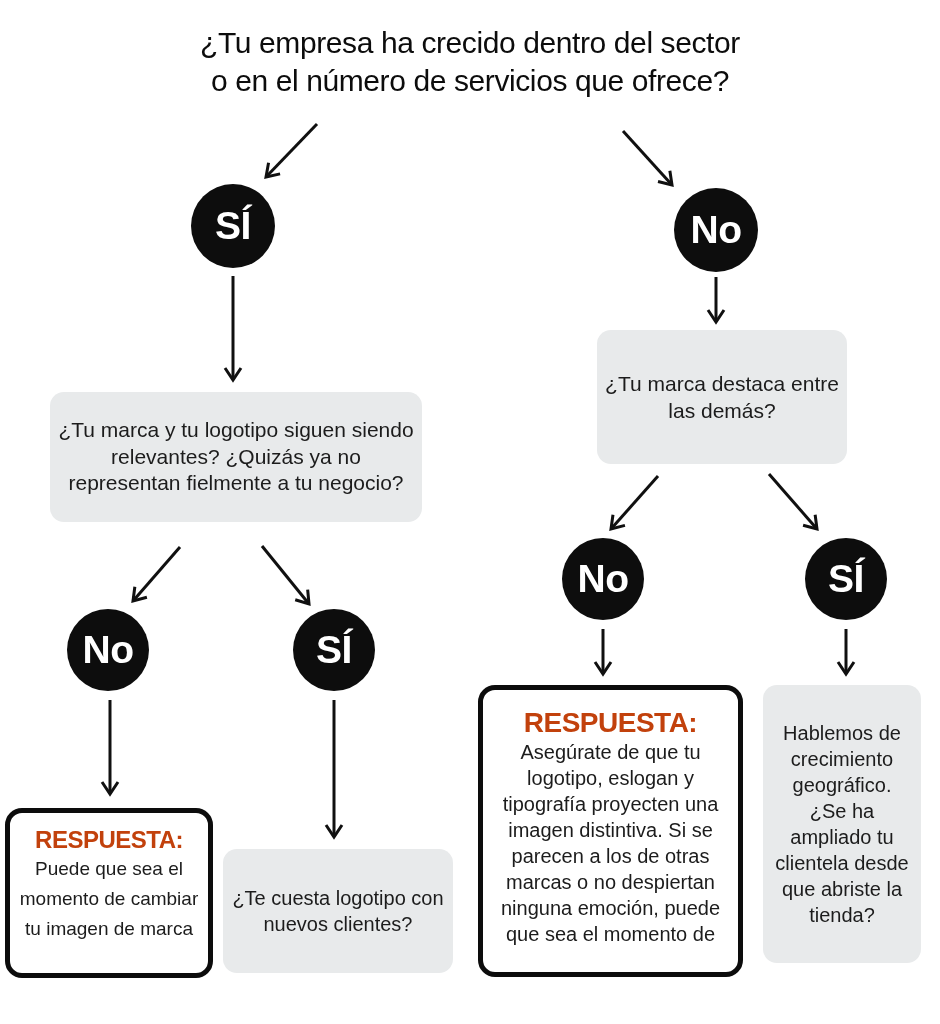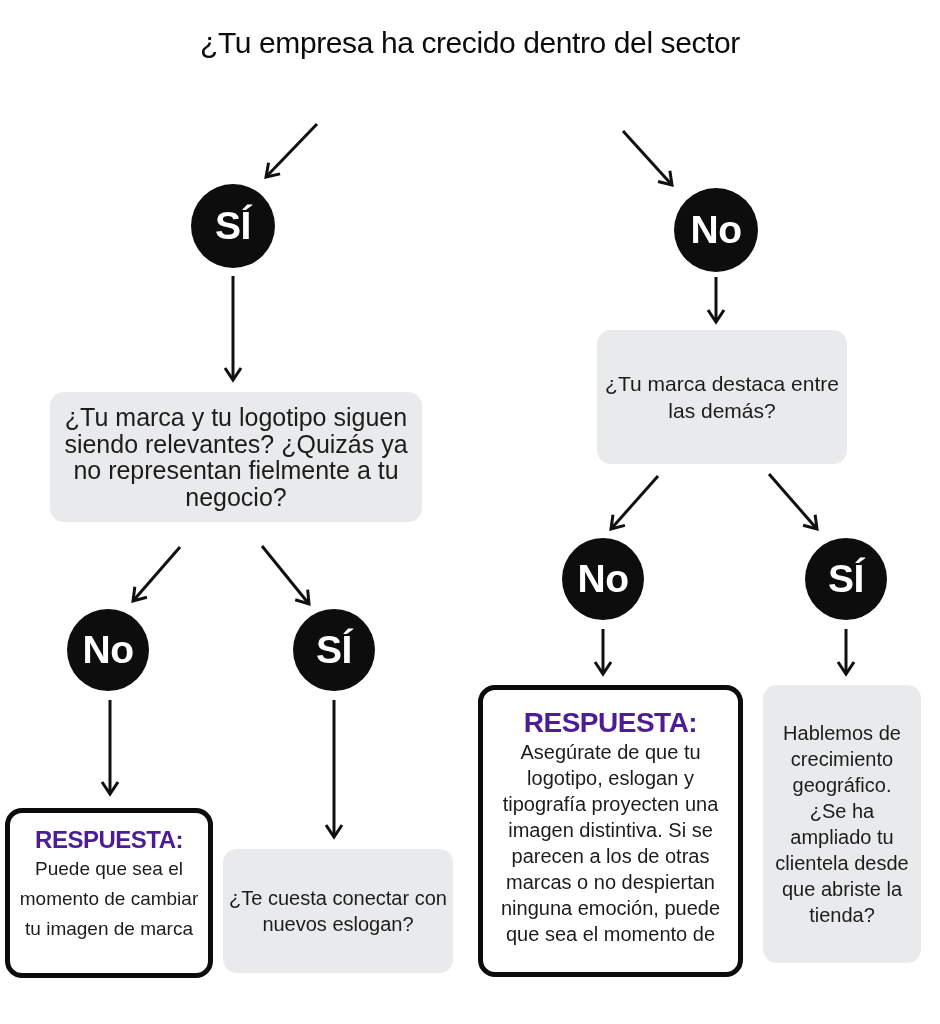--- a/index.html
+++ b/index.html
@@ -72,24 +72,24 @@
     border-radius: 17px;
     display: flex;
     flex-direction: column;
     align-items: center;
     text-align: center;
     color: #1c1c1c;
   }
   .abox .abox-title {
     font-weight: 800;
     letter-spacing: -0.5px;
-    color: #4c1d95;
+    color: #c2410c;
   }
 
-  .q-left      { left: 50px;  top: 392px; width: 372px; height: 130px; font-size: 25px; line-height: 26.5px; }
+  .q-left      { left: 50px;  top: 392px; width: 372px; height: 130px; font-size: 21px; line-height: 26.5px; }
   .q-right     { left: 597px; top: 330px; width: 250px; height: 134px; font-size: 21px; line-height: 27px; }
   .q-bottom    { left: 223px; top: 849px; width: 230px; height: 124px; font-size: 20px; line-height: 26px; }
   .o-right     { left: 763px; top: 685px; width: 158px; height: 278px; font-size: 20px; line-height: 26px; padding: 10px 11px; }
 
   .a-left      { left: 5px;   top: 808px; width: 208px; height: 170px; padding: 13px 8px 8px 8px; }
   .a-left .abox-title { font-size: 24px; }
   .a-left .abox-body  { font-size: 19px; line-height: 30px; }
 
   .a-right     { left: 478px; top: 685px; width: 265px; height: 292px; padding: 17px 9px 8px 9px; }
   .a-right .abox-title { font-size: 28px; }
@@ -102,20 +102,21 @@
   .n-right-no  { left: 562px; top: 538px; }
   .n-right-yes { left: 805px; top: 538px; }
 </style>
 </head>
 <body>
 
 <div class="canvas">
 
   <h1 class="title">
     <span>¿Tu empresa ha crecido dentro del sector</span>
+    <span>o en el número de servicios que ofrece?</span>
   </h1>
 
   <svg class="connectors" viewBox="0 0 940 1024" xmlns="http://www.w3.org/2000/svg" aria-hidden="true">
     <defs>
       <marker id="arrowV" markerUnits="userSpaceOnUse" markerWidth="22" markerHeight="22" refX="14" refY="10" orient="auto">
         <path d="M2,2 L14,10 L2,18" fill="none" stroke="#101010" stroke-width="3"></path>
       </marker>
     </defs>
     <line x1="317" y1="124" x2="266" y2="177" marker-end="url(#arrowV)"></line>
     <line x1="623" y1="131" x2="672" y2="185" marker-end="url(#arrowV)"></line>
@@ -157,21 +158,21 @@
   <div class="qbox q-right">
     <span>¿Tu marca destaca entre las demás?</span>
   </div>
 
   <div class="abox a-left">
     <div class="abox-title">RESPUESTA:</div>
     <div class="abox-body">Puede que sea el momento de cambiar tu imagen de marca</div>
   </div>
 
   <div class="qbox q-bottom">
-    <span>¿Te cuesta conectar con nuevos eslogan?</span>
+    <span>¿Te cuesta logotipo con nuevos clientes?</span>
   </div>
 
   <div class="abox a-right">
     <div class="abox-title">RESPUESTA:</div>
     <div class="abox-body">Asegúrate de que tu logotipo, eslogan y tipografía proyecten una imagen distintiva. Si se parecen a los de otras marcas o no despiertan ninguna emoción, puede que sea el momento de</div>
   </div>
 
   <div class="qbox o-right">
     <span>Hablemos de crecimiento geográfico. ¿Se ha ampliado tu clientela desde que abriste la tienda?</span>
   </div>

